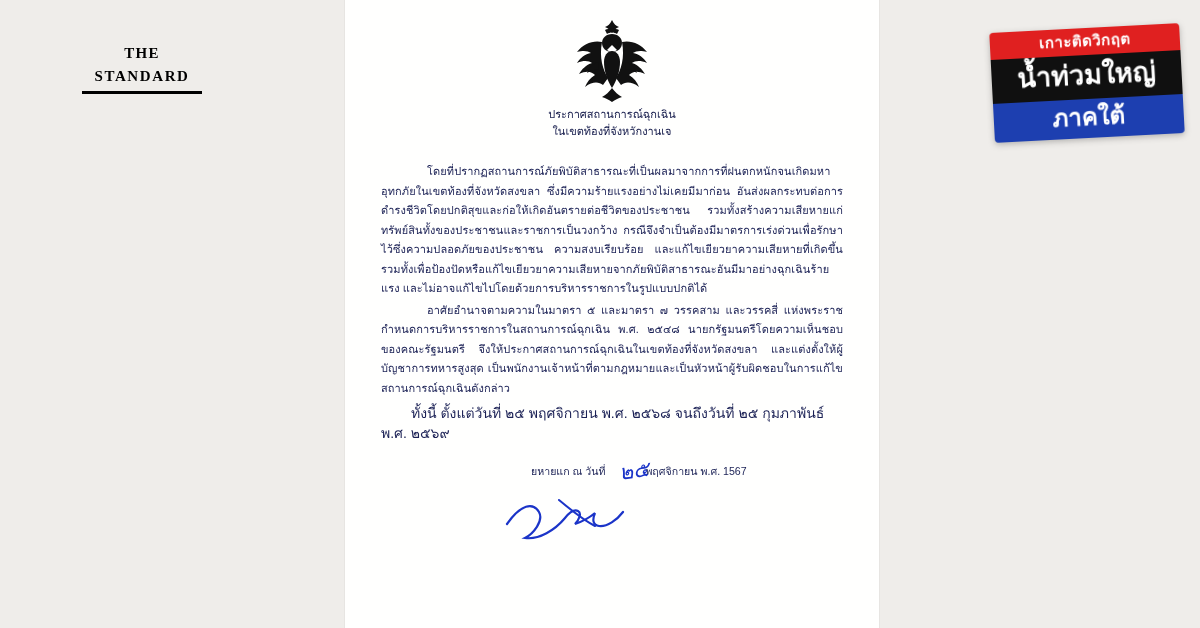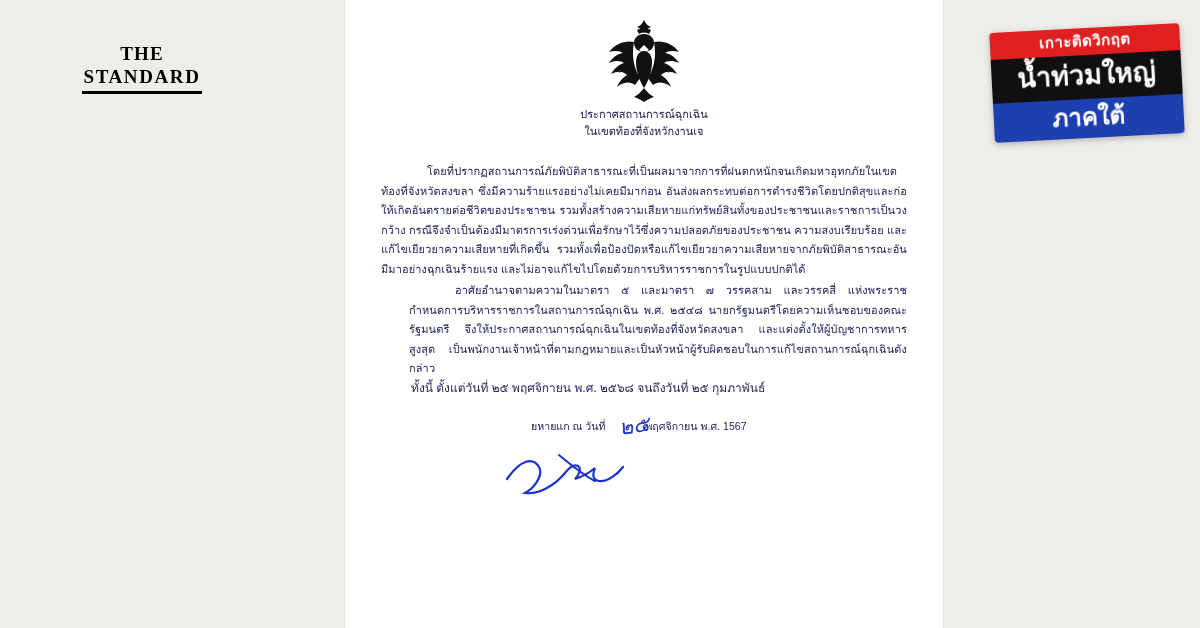--- a/index.html
+++ b/index.html
@@ -20,21 +20,21 @@
   .brand {
     position: absolute;
     left: 82px; top: 42px;
     width: 120px;
     text-align: center;
     color: #000;
   }
   .brand .line1, .brand .line2 {
     font-weight: bold;
     letter-spacing: 1.2px;
-    font-size: 19px;
+    font-size: 15px;
     line-height: 23px;
     font-family: "Liberation Serif", serif;
   }
   .brand .line2 { letter-spacing: 1.6px; }
   .brand .rule {
     height: 3px;
     background: #000;
     margin-top: 3px;
   }
 
@@ -69,21 +69,21 @@
     background: #1d3fb0;
     font-size: 24px;
     border-radius: 0 0 4px 4px;
     padding: 6px 8px 9px;
   }
 
   
   .doc {
     position: absolute;
     left: 345px; top: 0;
-    width: 598px; height: 628px;
+    width: 534px; height: 628px;
     background: #fffffe;
     box-shadow: 0 0 0 1px rgba(0,0,0,.03);
     padding: 18px 36px 0 36px;
   }
   .garuda { text-align: center; height: 86px; }
   .garuda svg { display: inline-block; }
 
   .doc-title {
     text-align: center;
     color: #141a4a;
@@ -95,27 +95,28 @@
 
   .body-text {
     color: #1b2155;
     font-size: 11px;
     line-height: 19.5px;
     text-align: justify;
     margin-top: 22px;
     letter-spacing: .1px;
   }
   .body-text p { margin: 0 0 0 0; }
-  .body-text p + p { margin-top: 2px; margin-left: 28px; }
+  .body-text p + p { margin-top: 2px; }
   .indent { display: inline-block; width: 46px; }
 
   .date-line {
     color: #1b2155;
-    font-size: 12px;
+    font-size: 14px;
     line-height: 19.5px;
+    margin-top: 6px;
   }
   .date-line .indent { width: 30px; }
 
   .proclaim {
     color: #1b2155;
     font-size: 10.6px;
     margin-top: 20px;
     padding-left: 150px;
     position: relative;
   }
@@ -193,20 +194,21 @@
       <div>ในเขตท้องที่จังหวักงานเจ</div>
     </div>
 
     <div class="body-text">
       <p><span class="indent"></span><span>โดยที่ปรากฏสถานการณ์ภัยพิบัติสาธารณะที่เป็นผลมาจากการที่ฝนตกหนักจนเกิดมหาอุทกภัยในเขตท้องที่จังหวัดสงขลา ซึ่งมีความร้ายแรงอย่างไม่เคยมีมาก่อน อันส่งผลกระทบต่อการดำรงชีวิตโดยปกติสุขและก่อให้เกิดอันตรายต่อชีวิตของประชาชน รวมทั้งสร้างความเสียหายแก่ทรัพย์สินทั้งของประชาชนและราชการเป็นวงกว้าง กรณีจึงจำเป็นต้องมีมาตรการเร่งด่วนเพื่อรักษาไว้ซึ่งความปลอดภัยของประชาชน ความสงบเรียบร้อย และแก้ไขเยียวยาความเสียหายที่เกิดขึ้น รวมทั้งเพื่อป้องปัดหรือแก้ไขเยียวยาความเสียหายจากภัยพิบัติสาธารณะอันมีมาอย่างฉุกเฉินร้ายแรง และไม่อาจแก้ไขไปโดยด้วยการบริหารราชการในรูปแบบปกติได้</span></p>
       <p><span class="indent"></span><span>อาศัยอำนาจตามความในมาตรา ๕ และมาตรา ๗ วรรคสาม และวรรคสี่ แห่งพระราชกำหนดการบริหารราชการในสถานการณ์ฉุกเฉิน พ.ศ. ๒๕๔๘ นายกรัฐมนตรีโดยความเห็นชอบของคณะรัฐมนตรี จึงให้ประกาศสถานการณ์ฉุกเฉินในเขตท้องที่จังหวัดสงขลา และแต่งตั้งให้ผู้บัญชาการทหารสูงสุด เป็นพนักงานเจ้าหน้าที่ตามกฎหมายและเป็นหัวหน้าผู้รับผิดชอบในการแก้ไขสถานการณ์ฉุกเฉินดังกล่าว</span></p>
     </div>
 
     <div class="date-line">
       <span class="indent"></span><span>ทั้งนี้ ตั้งแต่วันที่ ๒๕ พฤศจิกายน พ.ศ. ๒๕๖๘ จนถึงวันที่ ๒๕ กุมภาพันธ์</span>
+      <div>พ.ศ. ๒๕๖๙</div>
     </div>
 
     <div class="proclaim">
       <span>ยหายแก ณ วันที่</span>
       <span style="display:inline-block;width:34px"></span>
       <span>พฤศจิกายน พ.ศ. 1567</span>
       <span class="handwrite">๒๕</span>
     </div>
 
     <div class="signature">

